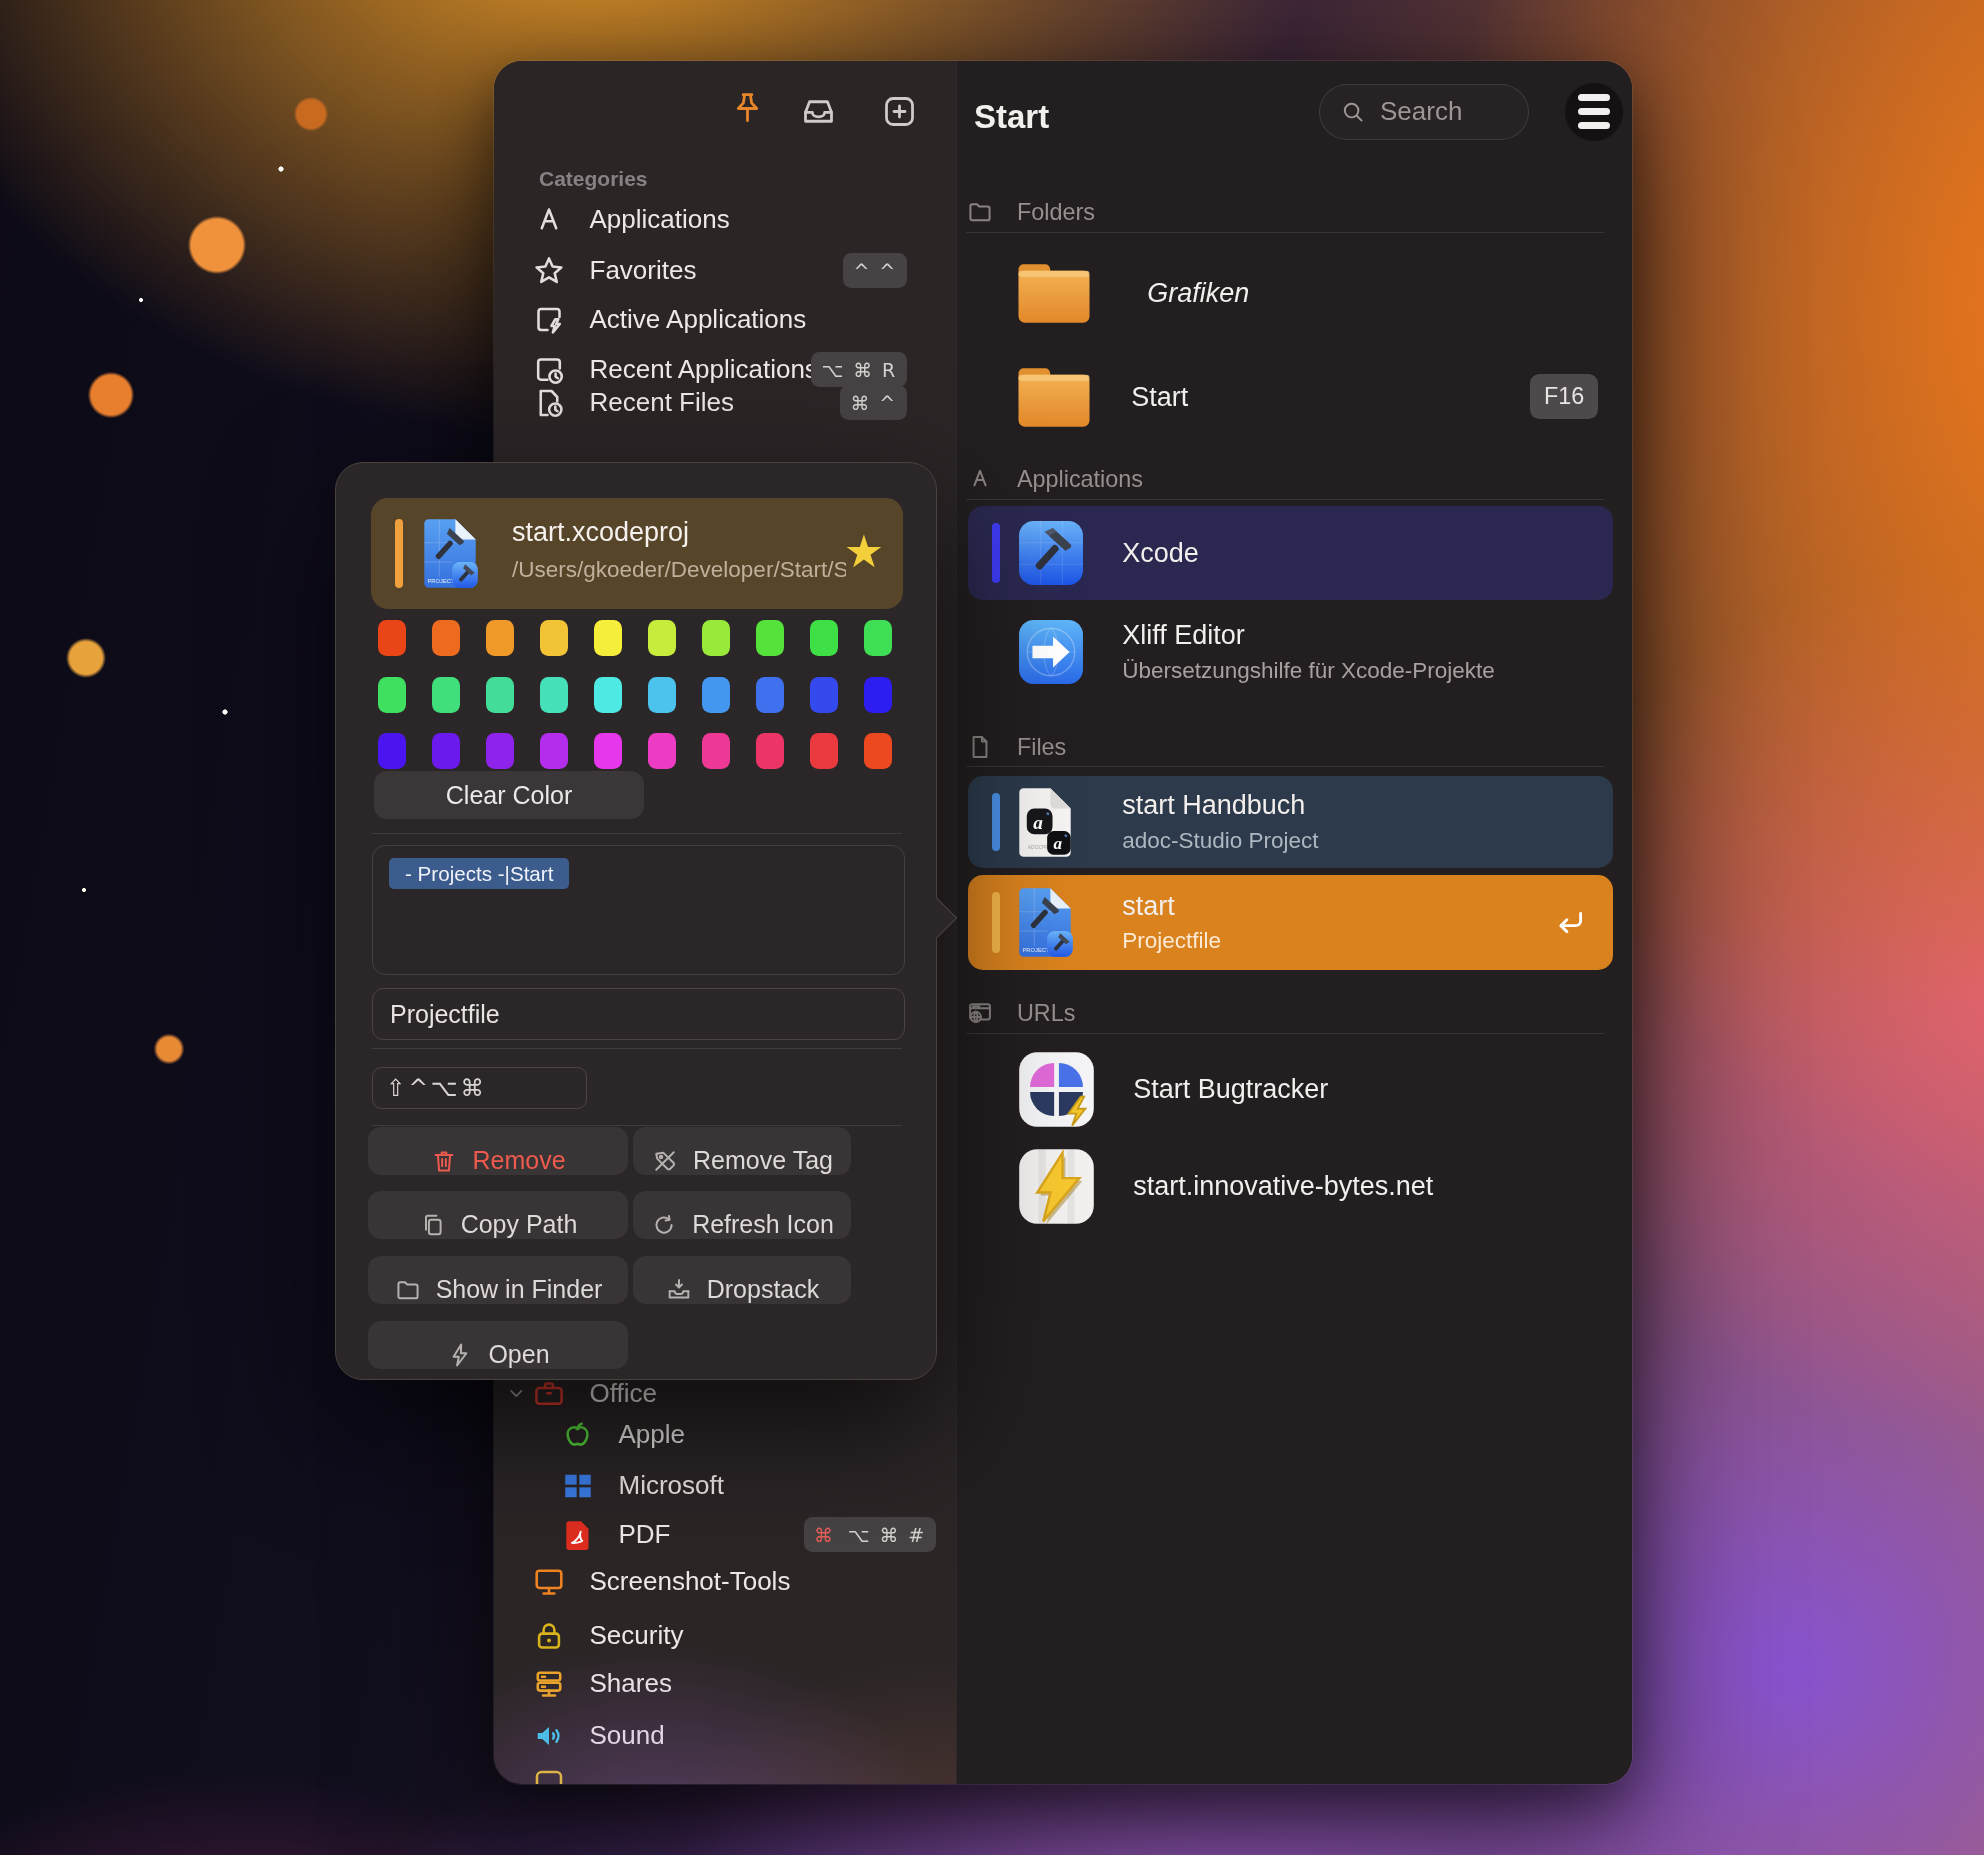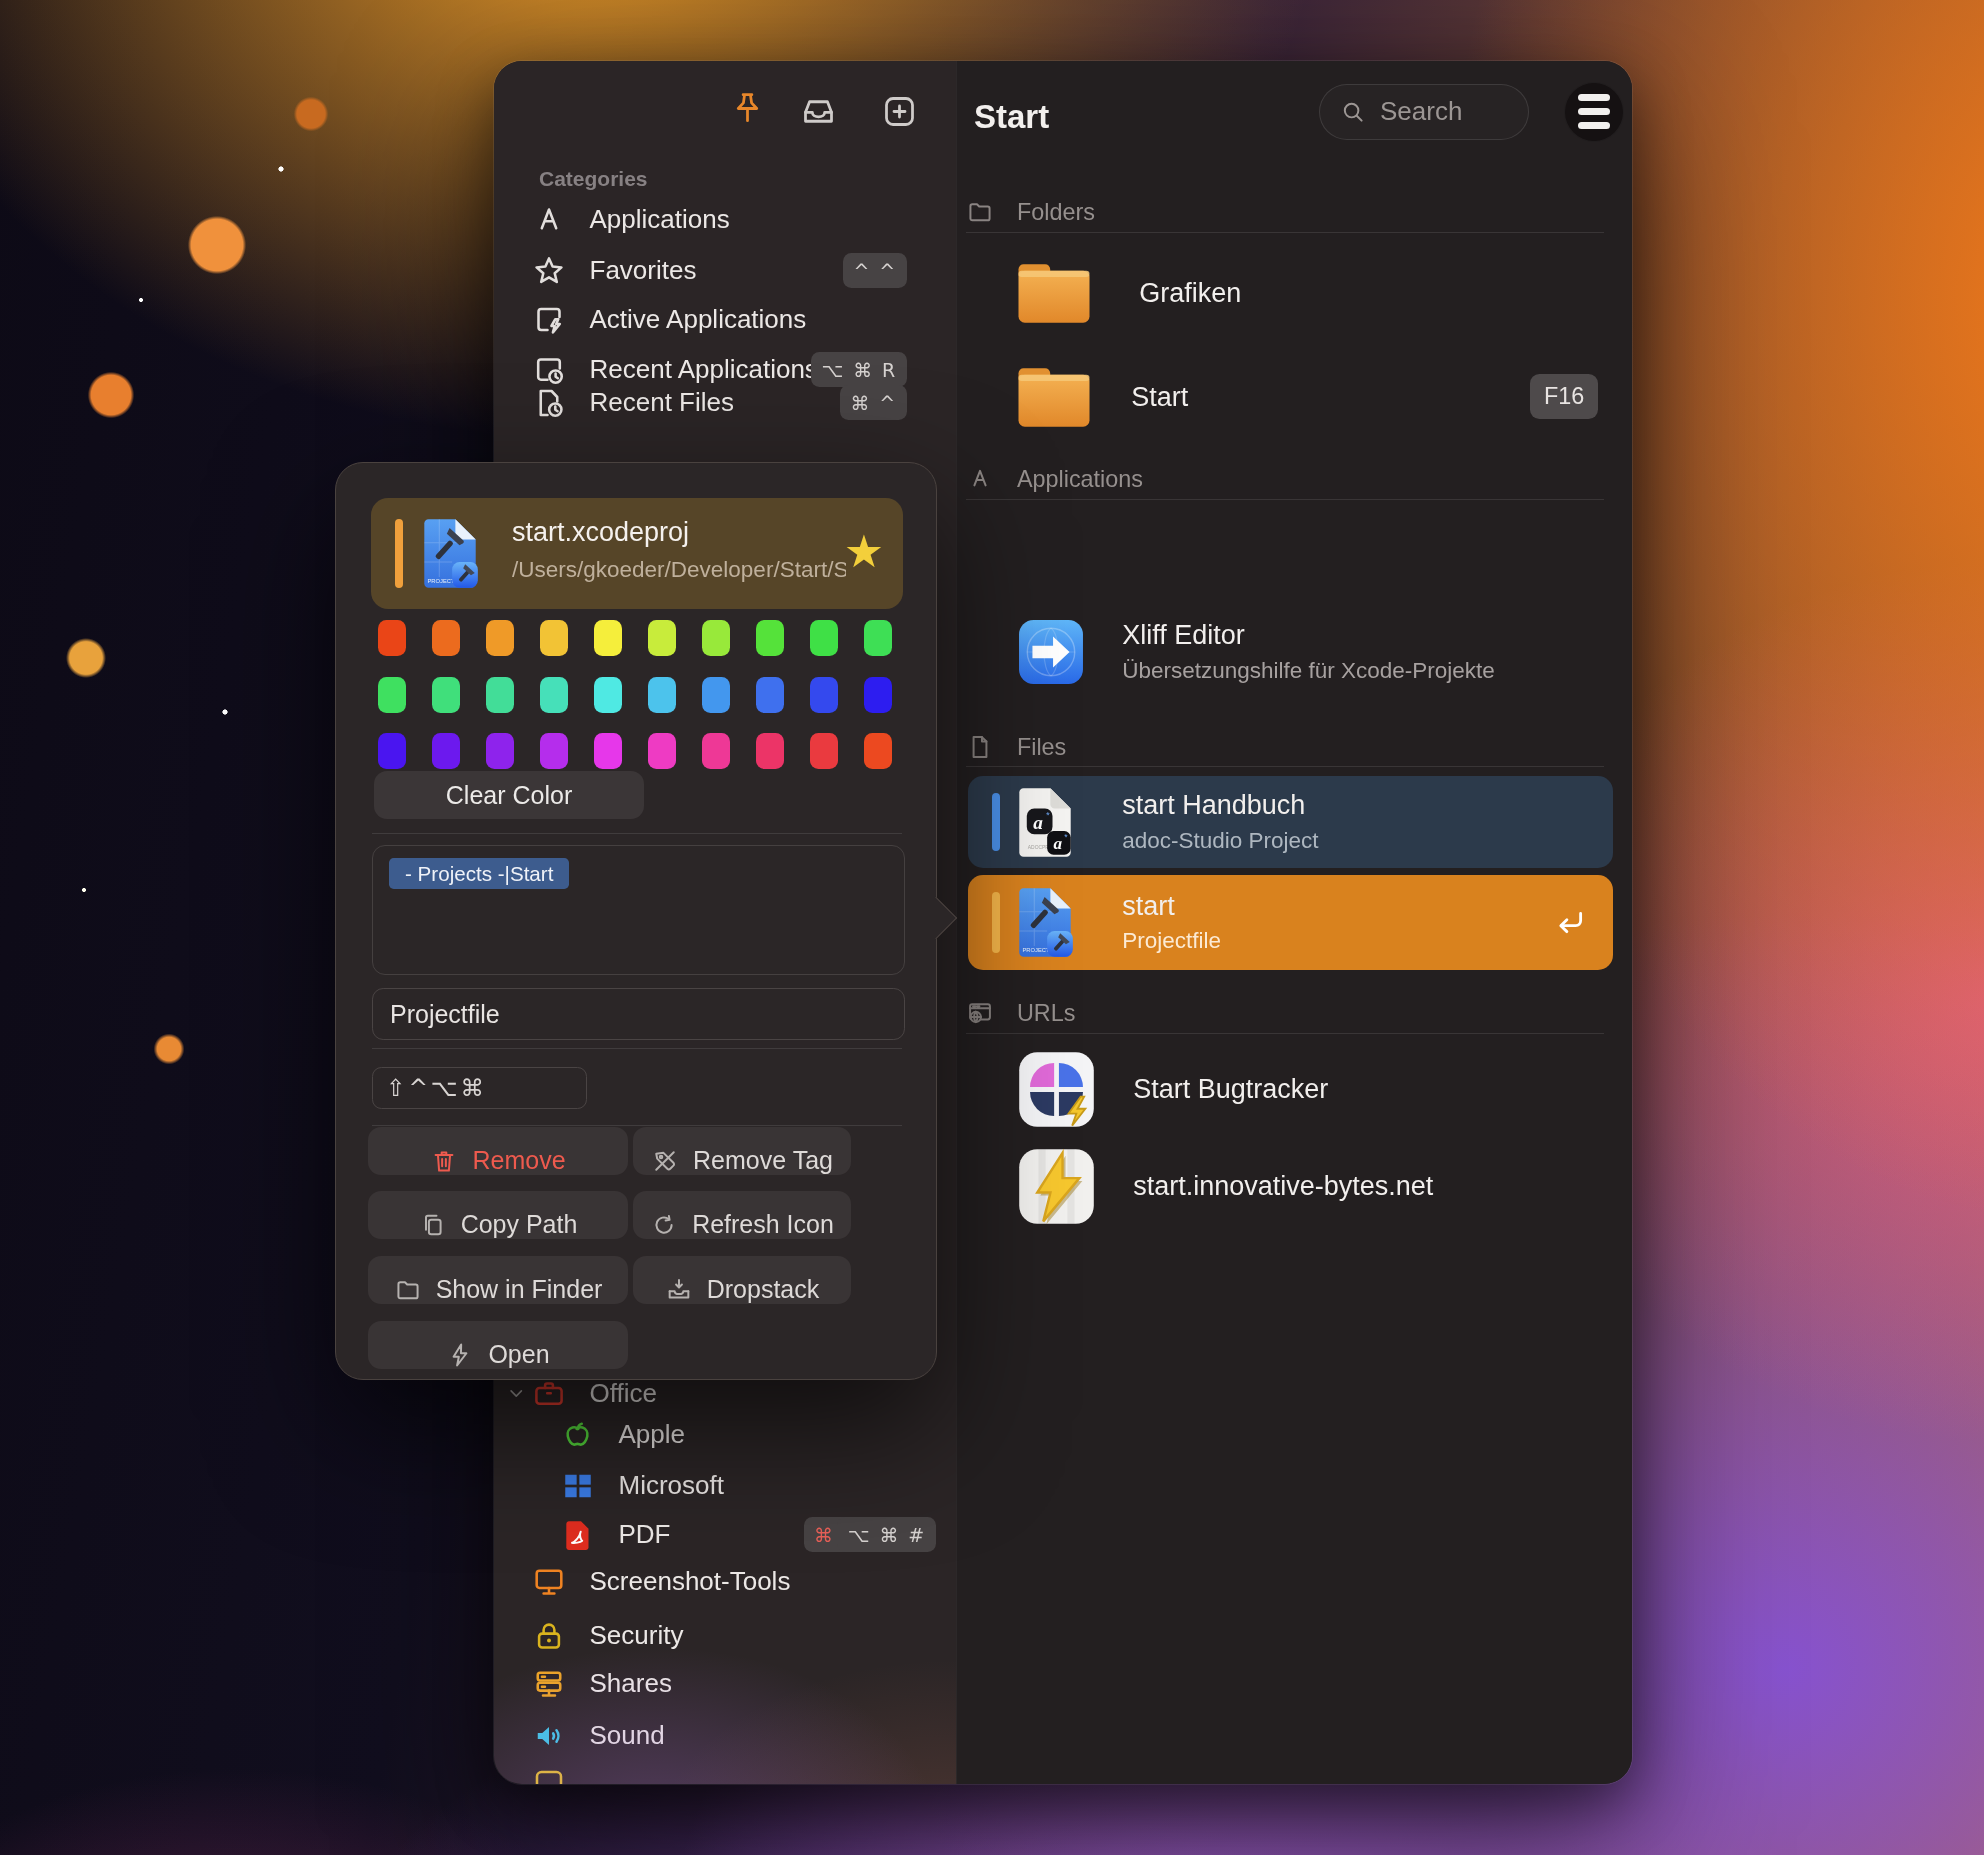--- a/index.html
+++ b/index.html
@@ -93,21 +93,21 @@
   .h-folders{top:135px} .h-apps{top:402px} .h-files{top:670px} .h-urls{top:936px}
   .mdiv { position:absolute; left:9.4px; right:28px; height:0.9px; background:rgba(255,255,255,.10); }
   .d-folders{top:171px} .d-apps{top:438px} .d-files{top:705px} .d-urls{top:972px}
 
   .mrow { position:absolute; left:11.2px; width:645px; display:flex; align-items:center; border-radius:15px; }
   .mrow .ricon { flex:0 0 auto; }
   .rtext { display:flex; flex-direction:column; justify-content:center; gap:6.6px; }
   .rtitle { font-size:27px; color:#F2EFED; }
   .rsub { font-size:22.5px; color:#A7A1A0; }
 
-  .row-grafiken { top:186px; height:92px; gap:8px; }
+  .row-grafiken { top:186px; height:92px; gap:16px;font-style:italic; }
   .row-startf   { top:290px; height:92px; gap:0; }
   .foldic { width:82px; height:71px; margin-left:45px; margin-right:36px; }
   .f16 { position:absolute; right:15px; top:22.5px; background:#4E4A4B; color:#E8E4E2;
     font-size:23.4px; padding:9.4px 14px; border-radius:9.4px; }
 
   .row-xcode { top:445px; height:94px; background:#2A2850; }
   .accent { position:absolute; left:23.4px; top:17px; bottom:17px; width:8.4px; border-radius:4.7px; }
   .acc-xcode { background:#3E3CF5; }
   .appic { width:66px; height:66px; margin-left:50px; margin-right:38px; }
   .row-xliff { top:548px; height:86px; }
@@ -402,20 +402,40 @@
       <div class="msec-h h-apps">
         <span class="hic">
           <svg class="ic" viewBox="0 0 24 24">
               <path d="M7.2 17.5 12 5l4.8 12.5M9 12.8h6"></path>
             </svg>
           </span>
         <span>Applications</span>
       </div>
       <div class="mdiv d-apps"></div>
 
+      <div class="mrow row-xcode">
+        <span class="accent acc-xcode"></span>
+        <span class="ricon appic">
+          <svg viewBox="0 0 64 64" width="100%" height="100%">
+            <defs>
+                <linearGradient id="xg1" x1="0" y1="0" x2="0" y2="1">
+                  <stop offset="0" stop-color="#69B2F8"></stop>
+                  <stop offset="1" stop-color="#1D55E6"></stop>
+                </linearGradient>
+              </defs>
+            <rect x="1" y="1" width="62" height="62" rx="14" fill="url(#xg1)"></rect>
+            <path d="M1 22h62M1 43h62M22 1v62M43 1v62" stroke="rgba(255,255,255,.12)" stroke-width="1"></path>
+            <g transform="rotate(42 32 32)">
+                <rect x="28.5" y="23" width="7" height="29" rx="3" fill="#2E323C"></rect>
+                <path d="M17 13h23c1.8 0 2.9 1.4 2.4 3l-1.6 5H19.5z" fill="#3C414E"></path>
+                <path d="M17 13l-3.4 8h6l2.4-8z" fill="#50576a"></path>
+              </g>
+            </svg></span>
+        <span class="rtitle">Xcode</span>
+      </div>
 
       <div class="mrow row-xliff">
         <span class="ricon appic">
           <svg viewBox="0 0 64 64" width="100%" height="100%">
             <defs>
                 <linearGradient id="lg1" x1="0" y1="0" x2="0" y2="1">
                   <stop offset="0" stop-color="#5FB6F8"></stop>
                   <stop offset="1" stop-color="#2A6AE8"></stop>
                 </linearGradient>
               </defs>

